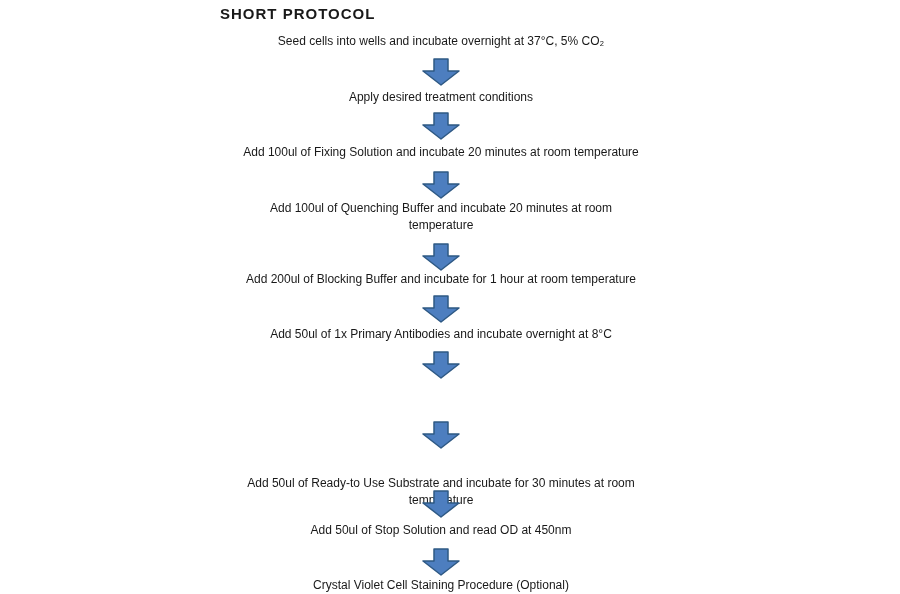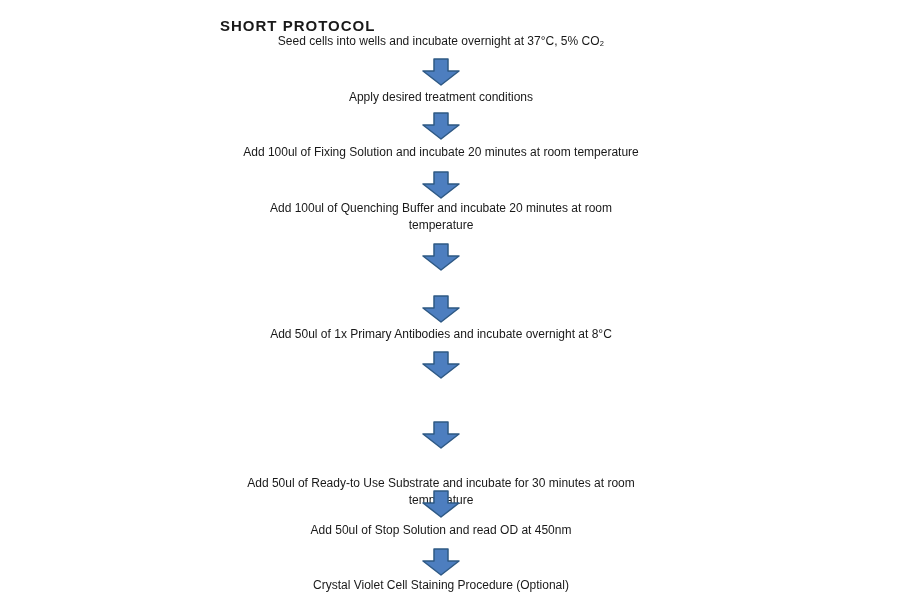--- a/index.html
+++ b/index.html
@@ -13,21 +13,21 @@
   }
   .canvas {
     position: relative;
     width: 900px;
     height: 594px;
     background: #ffffff;
   }
   .title {
     position: absolute;
     left: 220px;
-    top: 17px;
+    top: 5px;
     margin: 0;
     font-size: 15px;
     font-weight: bold;
     letter-spacing: 1px;
     color: #191919;
     white-space: nowrap;
   }
   .step {
     position: absolute;
     left: 0;
@@ -72,20 +72,21 @@
     <path d="M12 1 H26 V13 H37 L19 27 L1 13 H12 Z" stroke-width="1.5" stroke-linejoin="round" fill="#4d7ebf" stroke="#2e5984"></path>
   </svg>
 
   <div class="step" style="top:200px">Add 100ul of Quenching Buffer and incubate 20 minutes at room
 temperature</div>
 
   <svg class="arrow" style="top:243px" viewBox="0 0 38 28">
     <path d="M12 1 H26 V13 H37 L19 27 L1 13 H12 Z" stroke-width="1.5" stroke-linejoin="round" fill="#4d7ebf" stroke="#2e5984"></path>
   </svg>
 
+  <div class="step" style="top:271px">Add 200ul of Blocking Buffer and incubate for 1 hour at room temperature</div>
 
   <svg class="arrow" style="top:295px" viewBox="0 0 38 28">
     <path d="M12 1 H26 V13 H37 L19 27 L1 13 H12 Z" stroke-width="1.5" stroke-linejoin="round" fill="#4d7ebf" stroke="#2e5984"></path>
   </svg>
 
   <div class="step" style="top:326px">Add 50ul of 1x Primary Antibodies and incubate overnight at 8°C</div>
 
   <svg class="arrow" style="top:351px" viewBox="0 0 38 28">
     <path d="M12 1 H26 V13 H37 L19 27 L1 13 H12 Z" stroke-width="1.5" stroke-linejoin="round" fill="#4d7ebf" stroke="#2e5984"></path>
   </svg>

